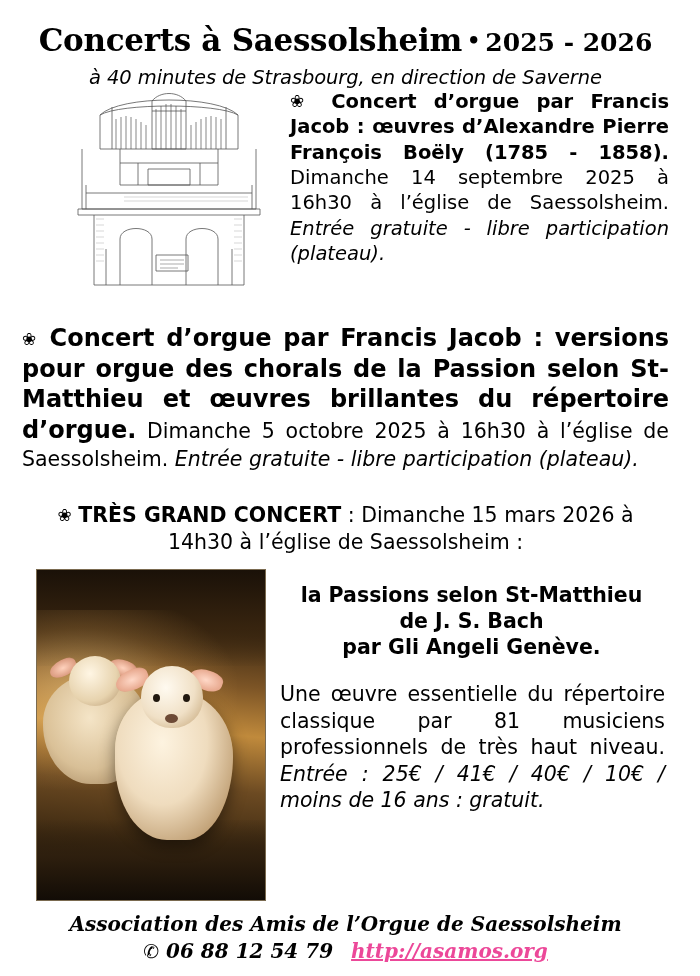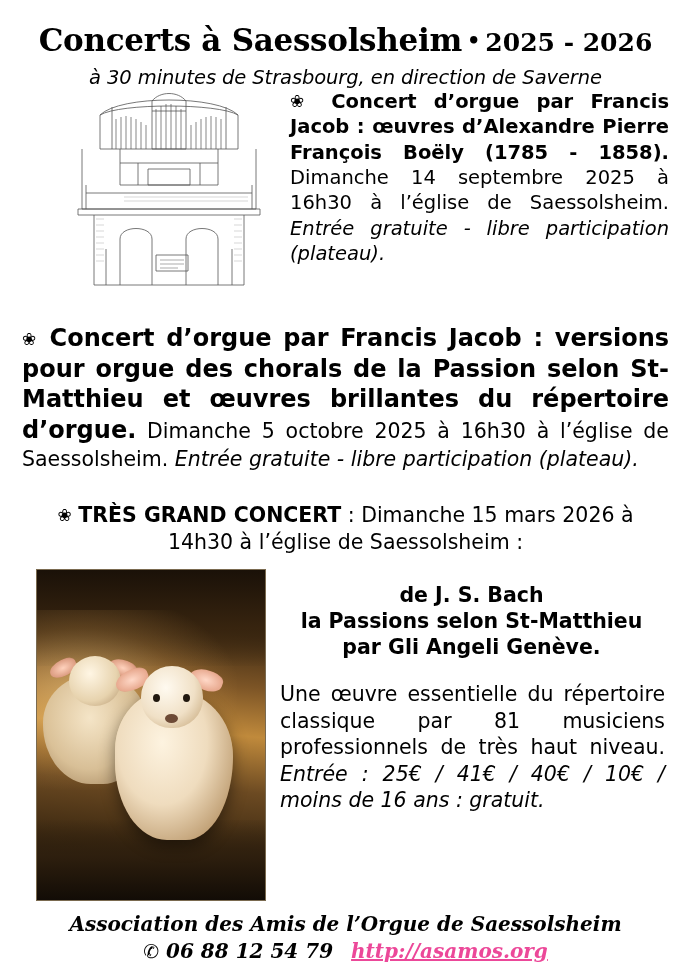--- a/index.html
+++ b/index.html
@@ -255,21 +255,21 @@
   .gap { display: inline-block; width: 18px; }
 </style>
 </head>
 <body>
 
 <div class="page">
 
   <div class="title-line">
     <span class="title-main">Concerts à Saessolsheim</span><span class="title-sep">•</span><span class="title-years">2025 - 2026</span>
   </div>
-  <div class="subtitle">à 30 minutes de Strasbourg, en direction de Saverne</div>
+  <div class="subtitle">à 40 minutes de Strasbourg, en direction de Saverne</div>
 
   <div class="block1">
 
     <div class="organ-figure">
       <svg width="218" height="200" viewBox="0 0 218 200" xmlns="http://www.w3.org/2000/svg">
         <g stroke="#555" stroke-width="0.8" fill="none">
 
           <path d="M22 60 L22 120 L196 120 L196 60"></path>
           <path d="M18 120 L200 120 L200 126 L18 126 Z"></path>
 
@@ -340,22 +340,22 @@
       <div class="lamb-front"></div>
       <div class="ear-l"></div>
       <div class="ear-r"></div>
       <div class="lamb-head"></div>
       <div class="eye-l"></div>
       <div class="eye-r"></div>
       <div class="nose"></div>
     </div>
 
     <div class="b3-center">
+      <div>la Passions selon St-Matthieu</div>
       <div>de J. S. Bach</div>
-      <div>la Passions selon St-Matthieu</div>
       <div>par Gli Angeli Genève.</div>
     </div>
 
     <div class="b3-body">
       <span>Une œuvre essentielle du répertoire classique par 81 musiciens professionnels de très haut niveau. </span><span class="it">Entrée : 25€ / 41€ / 40€ / 10€ / moins de 16 ans : gratuit.</span>
     </div>
   </div>
 
   <div class="footer">
     <div>Association des Amis de l’Orgue de Saessolsheim</div>

